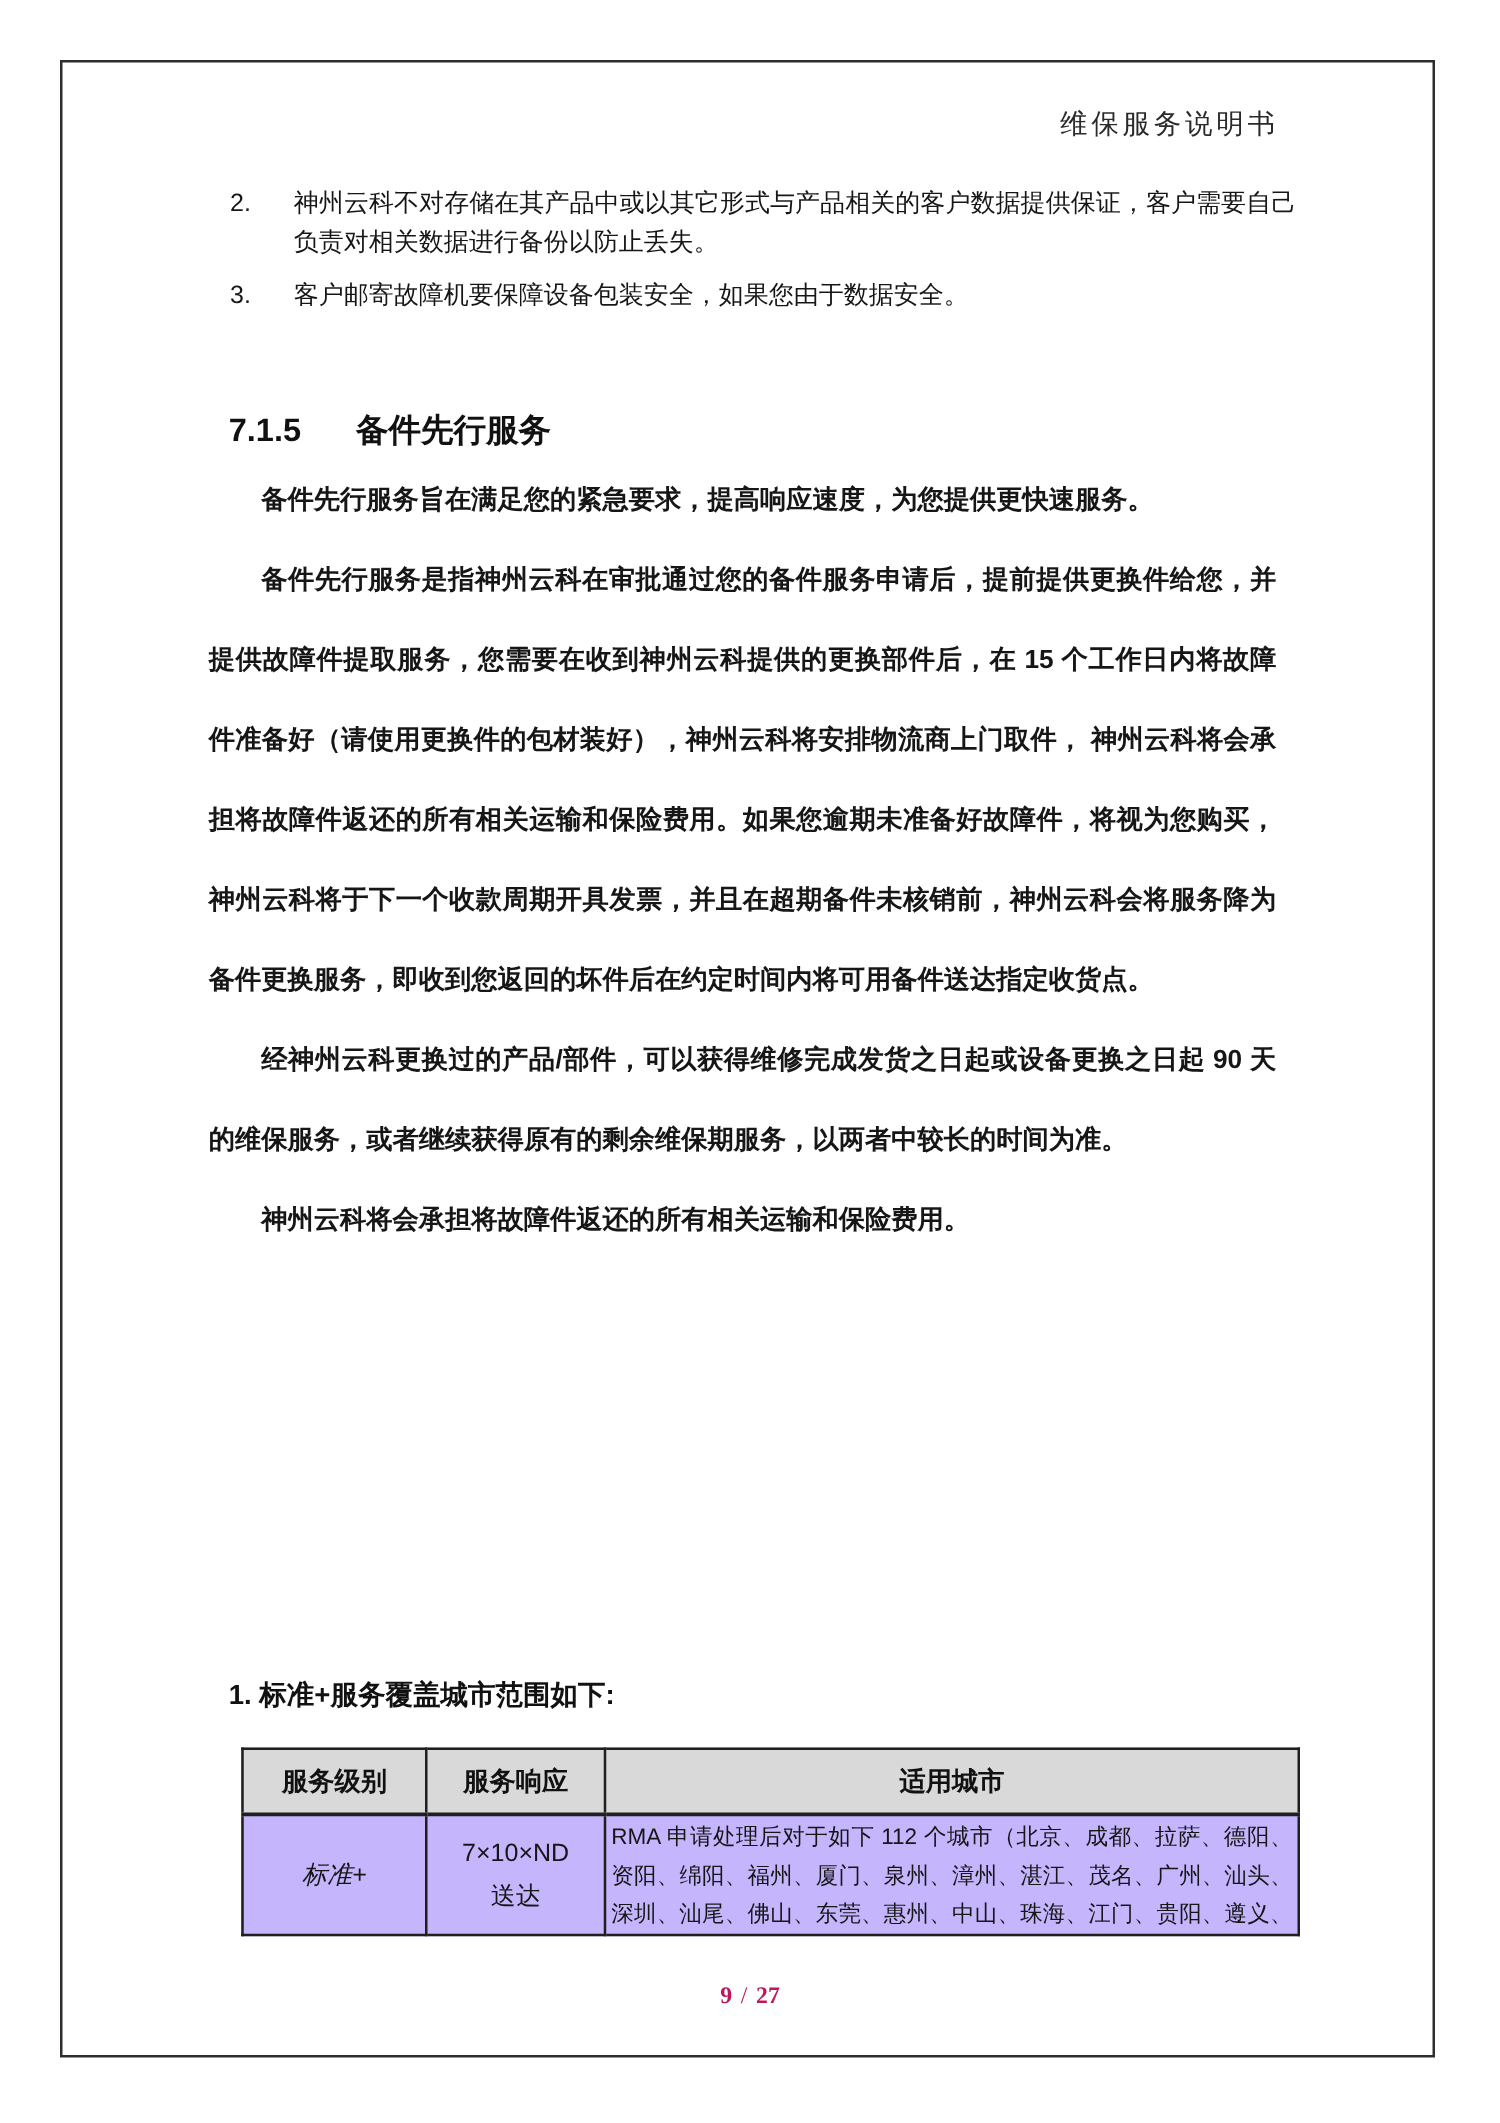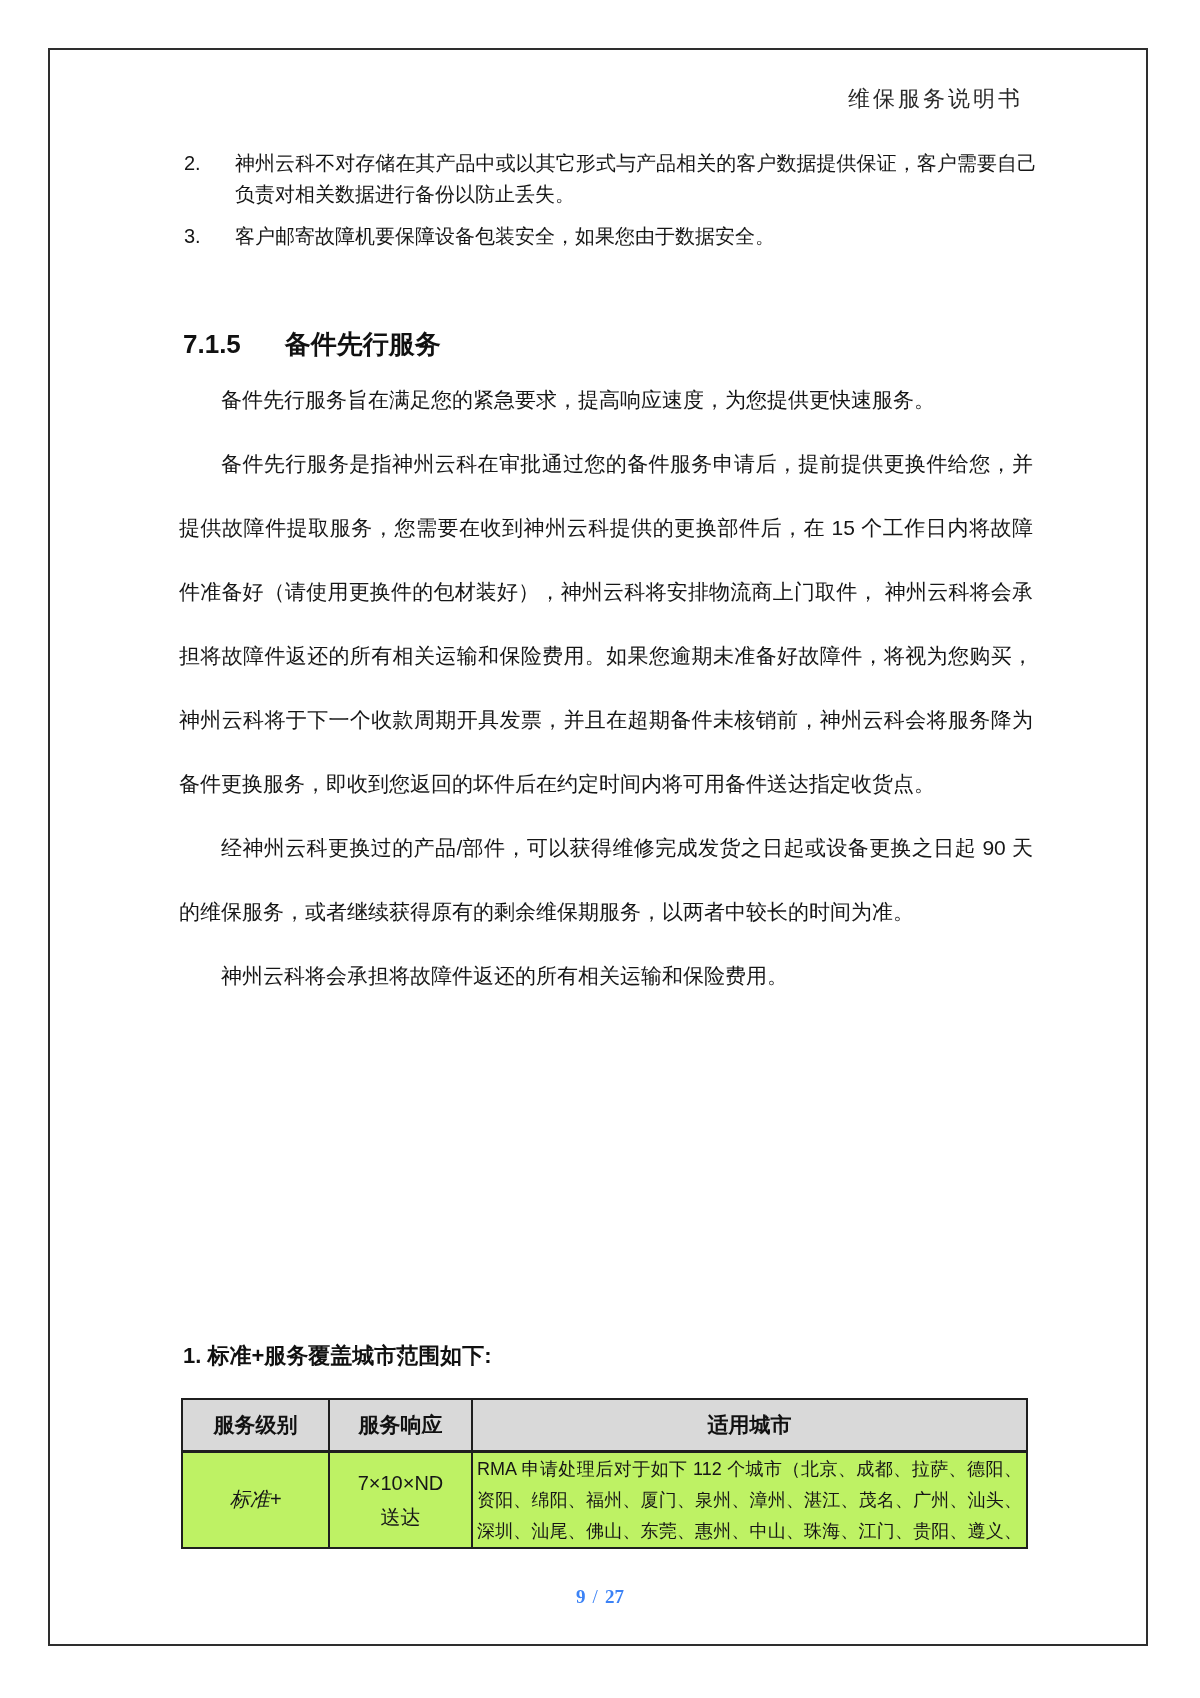--- a/index.html
+++ b/index.html
@@ -26,33 +26,33 @@
   }
   .olist { position:absolute; left:184px; top:148px; width:853px; }
   .olist-item { display:flex; margin-bottom:11px; font-size:20px; line-height:31px; }
   .olist-item .num { flex:0 0 39px; width:39px; }
   .olist-item .txt { flex:1; text-align:justify;margin-left:12px; }
   .section-heading {
     position:absolute; left:183px; top:305px;
     font-size:26px; font-weight:600; white-space:nowrap; color:#111;margin-top:22px;
   }
   .section-heading .gap { display:inline-block; width:44px; }
-  .paragraphs { position:absolute; left:179px; top:368px; width:854px; }
+  .paragraphs { position:absolute; left:167px; top:368px; width:854px;font-weight:bold; }
   .paragraphs p {
     margin:0; font-size:21px; line-height:64px;
     text-align:justify; text-indent:42px; color:#161616;
   }
   .subsection {
     position:absolute; left:183px; top:1341px;
     font-size:22px; font-weight:700; white-space:nowrap; color:#111;
   }
   table.svc {
-    position:absolute; left:181px; top:1398px;
+    position:absolute; left:193px; top:1398px;
     width:845px; border-collapse:collapse; table-layout:fixed;
-    background:#bef264;
+    background:#c4b5fd;
   }
   table.svc col.c1 { width:147px; }
   table.svc col.c2 { width:143px; }
   table.svc col.c3 { width:555px; }
   table.svc th, table.svc td {
     border:2px solid #1f1f1f;
     padding:0; box-sizing:border-box;
   }
   table.svc thead th {
     background:#d9d9d9;
@@ -67,21 +67,21 @@
   td.cities { vertical-align:top; }
   td.cities .clip {
     height:93px; overflow:hidden;
     font-size:18px; line-height:31px; text-align:justify;
     padding:1px 4px 0 4px;
   }
   .footer {
     position:absolute; top:1586px; left:0; width:1200px;
     text-align:center;
     font-family:"Liberation Serif","DejaVu Serif",serif;
-    font-size:19px; font-weight:700; color:#3b82f6;
+    font-size:19px; font-weight:700; color:#be185d;
   }
   .footer .sep { margin:0 7px; font-weight:400; }
 </style>
 </head>
 <body>
 
 <div class="frame"></div>
 
 <div class="doc-header">维保服务说明书</div>
 

